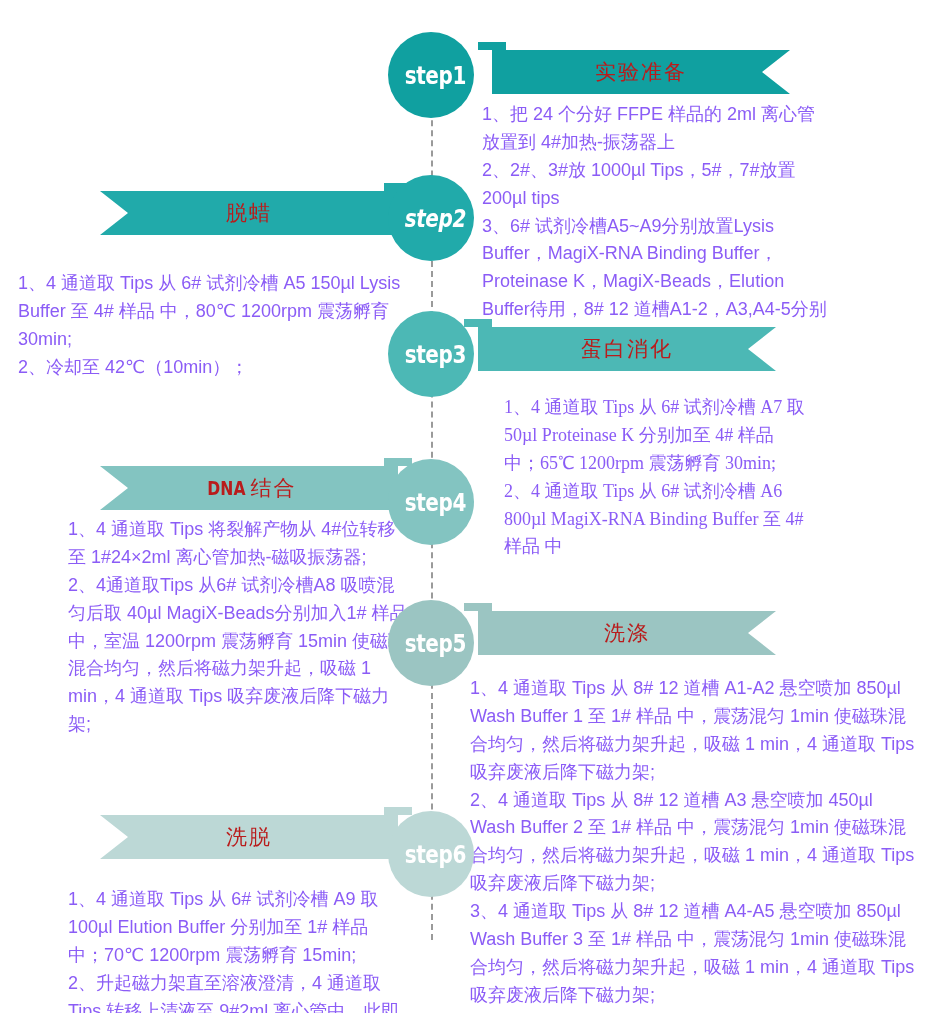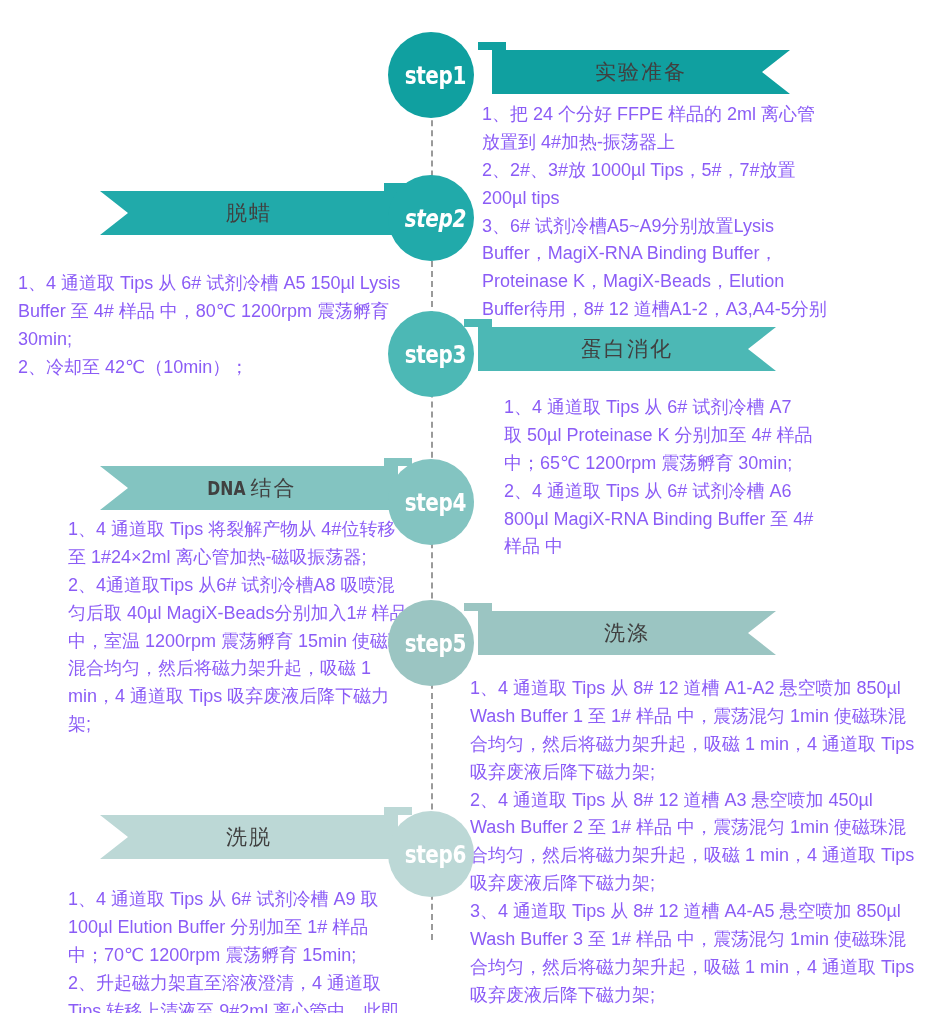--- a/index.html
+++ b/index.html
@@ -67,21 +67,21 @@
   }
   .ribbon .ribbon-tail {
     position: absolute;
     height: 8px;
     top: -8px;
     z-index: -1;
   }
   .ribbon .ribbon-title {
     position: relative;
     z-index: 2;
-    color: #404040;
+    color: #b91c1c;
     font-size: 21px;
     letter-spacing: 2px;
     white-space: nowrap;
   }
   .ribbon.right .ribbon-body {
     
     clip-path: polygon(0 0, 100% 0, calc(100% - 28px) 50%, 100% 100%, 0 100%);
   }
   .ribbon.right .ribbon-tail {
     left: -14px;
@@ -125,21 +125,21 @@
 
   #ribbon-1 { left: 492px; top: 50px;  width: 298px; }
   #ribbon-2 { left: 100px; top: 191px; width: 298px; }
   #ribbon-3 { left: 478px; top: 327px; width: 298px; }
   #ribbon-4 { left: 100px; top: 466px; width: 298px; justify-content: center; }
   #ribbon-5 { left: 478px; top: 611px; width: 298px; }
   #ribbon-6 { left: 100px; top: 815px; width: 298px; align-items: center; }
 
   #desc-1 { left: 482px; top: 101px;  width: 350px; }
   #desc-2 { left: 18px;  top: 270px;  width: 390px; }
-  #desc-3 { left: 504px; top: 394px;  width: 310px; }
+  #desc-3 { left: 504px; top: 394px;  width: 310px; font-family: Liberation Serif, serif; }
   #desc-4 { left: 68px;  top: 516px;  width: 340px; }
   #desc-5 { left: 470px; top: 675px;  width: 445px; }
   #desc-6 { left: 68px;  top: 886px;  width: 340px; }
 </style>
 </head>
 <body style="background: rgb(255, 255, 255);">
 
 <div class="spine" style="border-left-color: rgb(154, 154, 154);"></div>
 
 <div class="step-circle" id="circle-1" style="background: rgb(16, 160, 160);">

